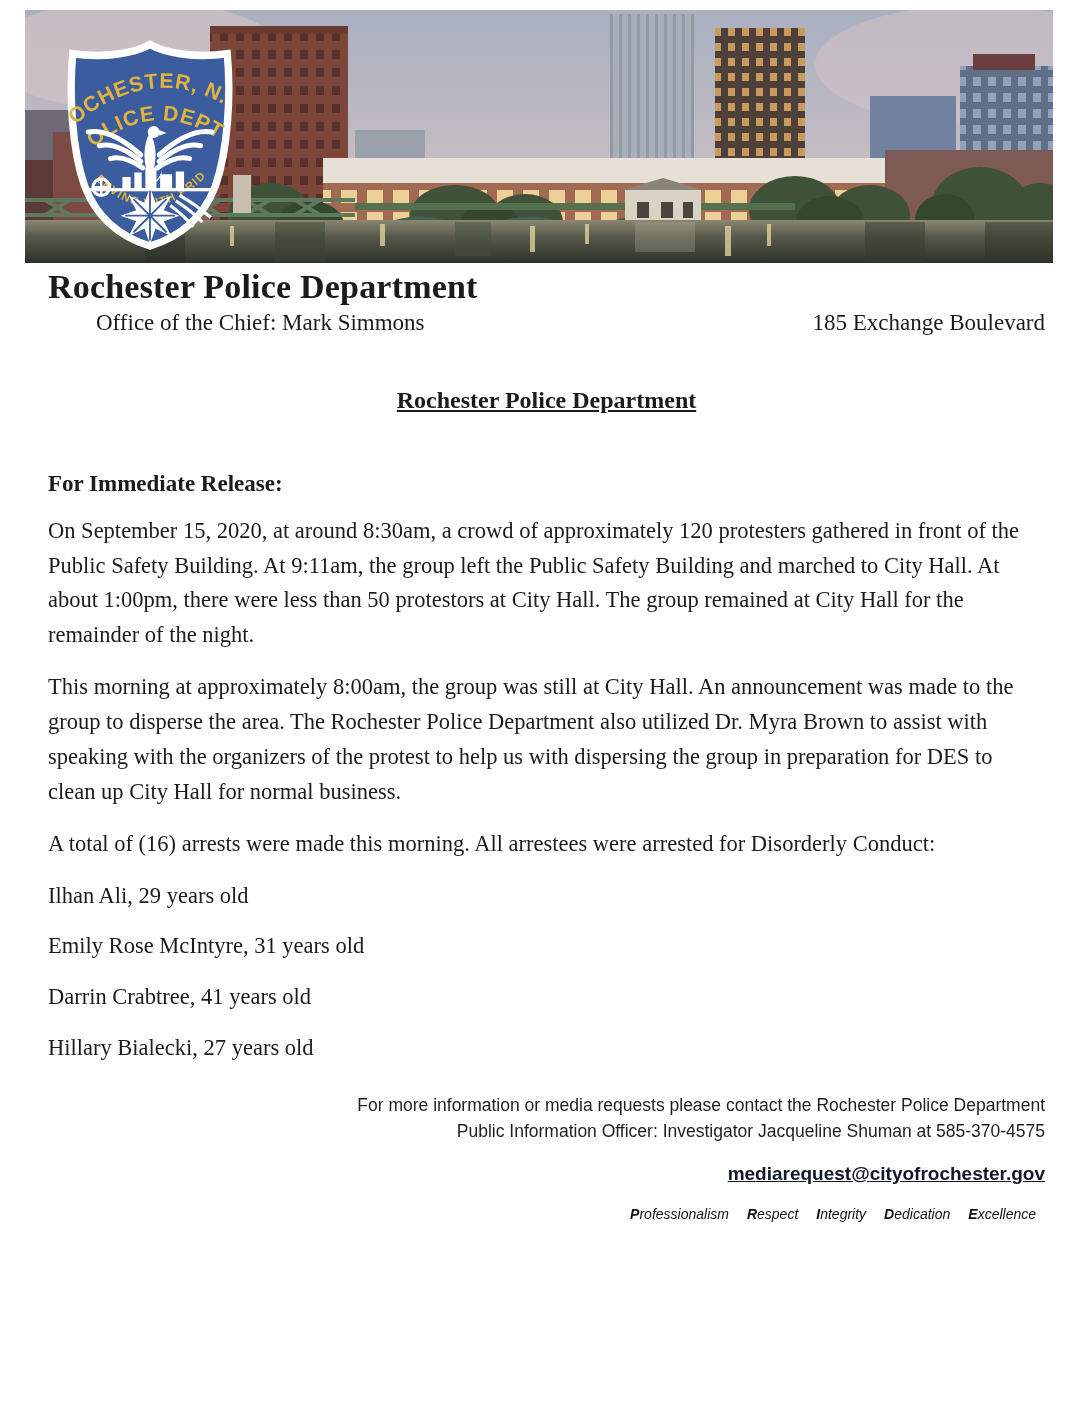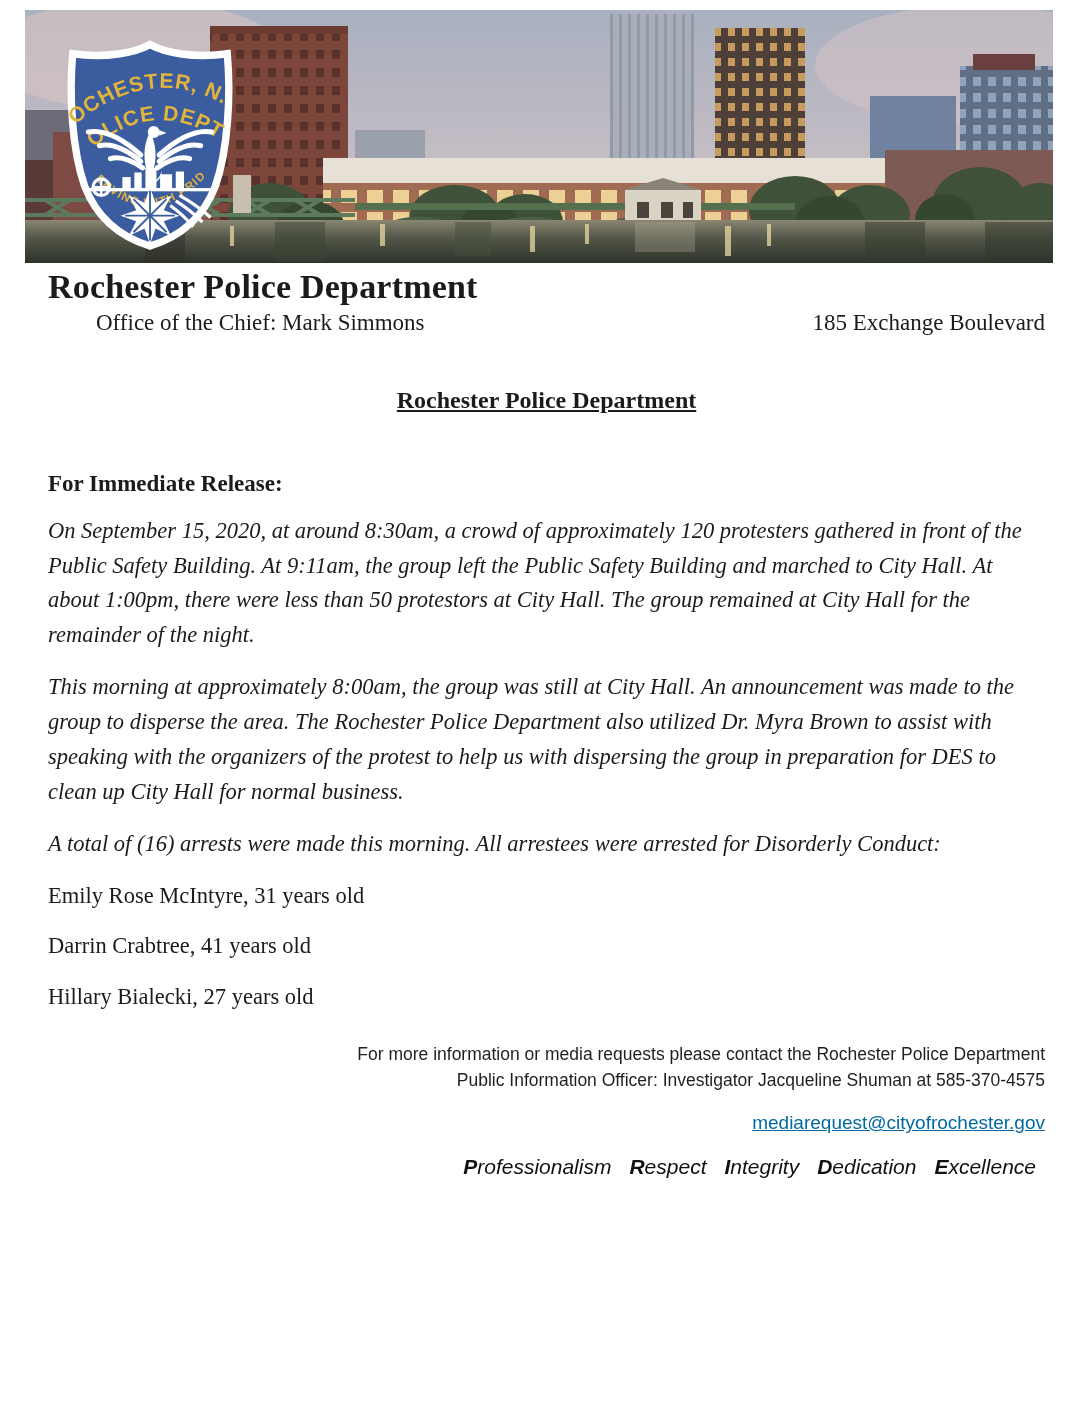--- a/index.html
+++ b/index.html
@@ -19,30 +19,30 @@
   .copy{position:absolute;left:48px;top:268px;width:997px;}
   .mast-row{display:flex;justify-content:space-between;align-items:baseline;}
   .mast-org,.mast-type{font-size:34px;font-weight:bold;line-height:1.12;letter-spacing:.2px;}
   .mast-sub{display:flex;justify-content:space-between;font-size:23px;line-height:1.2;margin-top:3px;margin-left:48px;}
   .doc-title{
     text-align:center;font-size:24px;font-weight:bold;
     text-decoration:underline;margin:50px 0 0 0;
   }
   .release-label{font-size:23px;font-weight:bold;margin:57px 0 0 0;}
   .para{font-size:22.5px;line-height:1.55;margin:30px 0 0 0;text-align:left;}
-  .para.gap{margin-top:17px;font-style:italic;}
+  .para.gap{margin-top:17px;}
   .dateline b{font-weight:bold;}
   .arrestee{font-size:22.5px;line-height:1.5;margin:17px 0 0 0;}
   .arrestee:first-of-type{margin-top:27px;}
   
   .footer{margin-top:27px;text-align:right;font-family:"Liberation Sans",sans-serif;color:#1f1f1f;}
   .footer .contact{font-size:17.5px;line-height:1.5;margin:0;}
   .footer .email-row{margin-top:19px;}
-  .footer a{color:#0369a1;text-decoration:underline;font-size:19px;}
-  .motto{margin-top:21px;font-size:21px;font-style:italic;color:#111;}
+  .footer a{color:#0f172a;text-decoration:underline;font-size:19px;font-weight:bold;}
+  .motto{margin-top:21px;font-size:14px;font-style:italic;color:#111;}
   .motto .mword{margin:0 9px;}
   .motto b{font-weight:bold;font-style:italic;}
 </style>
 </head>
 <body>
 
 <div class="page">
 
   <div class="hero">
     <svg class="city" viewBox="0 0 1028 253" preserveAspectRatio="none" aria-hidden="true">
@@ -236,20 +236,21 @@
 
     <h2 class="doc-title">Rochester Police Department</h2>
 
     <p class="release-label">For Immediate Release:</p>
 
 
     <p class="para gap">On September 15, 2020, at around 8:30am, a crowd of approximately 120 protesters gathered in front of the Public Safety Building. At 9:11am, the group left the Public Safety Building and marched to City Hall. At about 1:00pm, there were less than 50 protestors at City Hall. The group remained at City Hall for the remainder of the night.</p>
     <p class="para gap">This morning at approximately 8:00am, the group was still at City Hall. An announcement was made to the group to disperse the area. The Rochester Police Department also utilized Dr. Myra Brown to assist with speaking with the organizers of the protest to help us with dispersing the group in preparation for DES to clean up City Hall for normal business.</p>
     <p class="para gap">A total of (16) arrests were made this morning. All arrestees were arrested for Disorderly Conduct:</p>
 
+    <p class="arrestee">Ilhan Ali, 29 years old</p>
     <p class="arrestee">Emily Rose McIntyre, 31 years old</p>
     <p class="arrestee">Darrin Crabtree, 41 years old</p>
     <p class="arrestee">Hillary Bialecki, 27 years old</p>
 
     <div class="footer">
       <p class="contact">For more information or media requests please contact the Rochester Police Department</p>
       <p class="contact">Public Information Officer: Investigator Jacqueline Shuman at 585-370-4575</p>
       <div class="email-row">
         <a href="#">mediarequest@cityofrochester.gov</a>
       </div>

